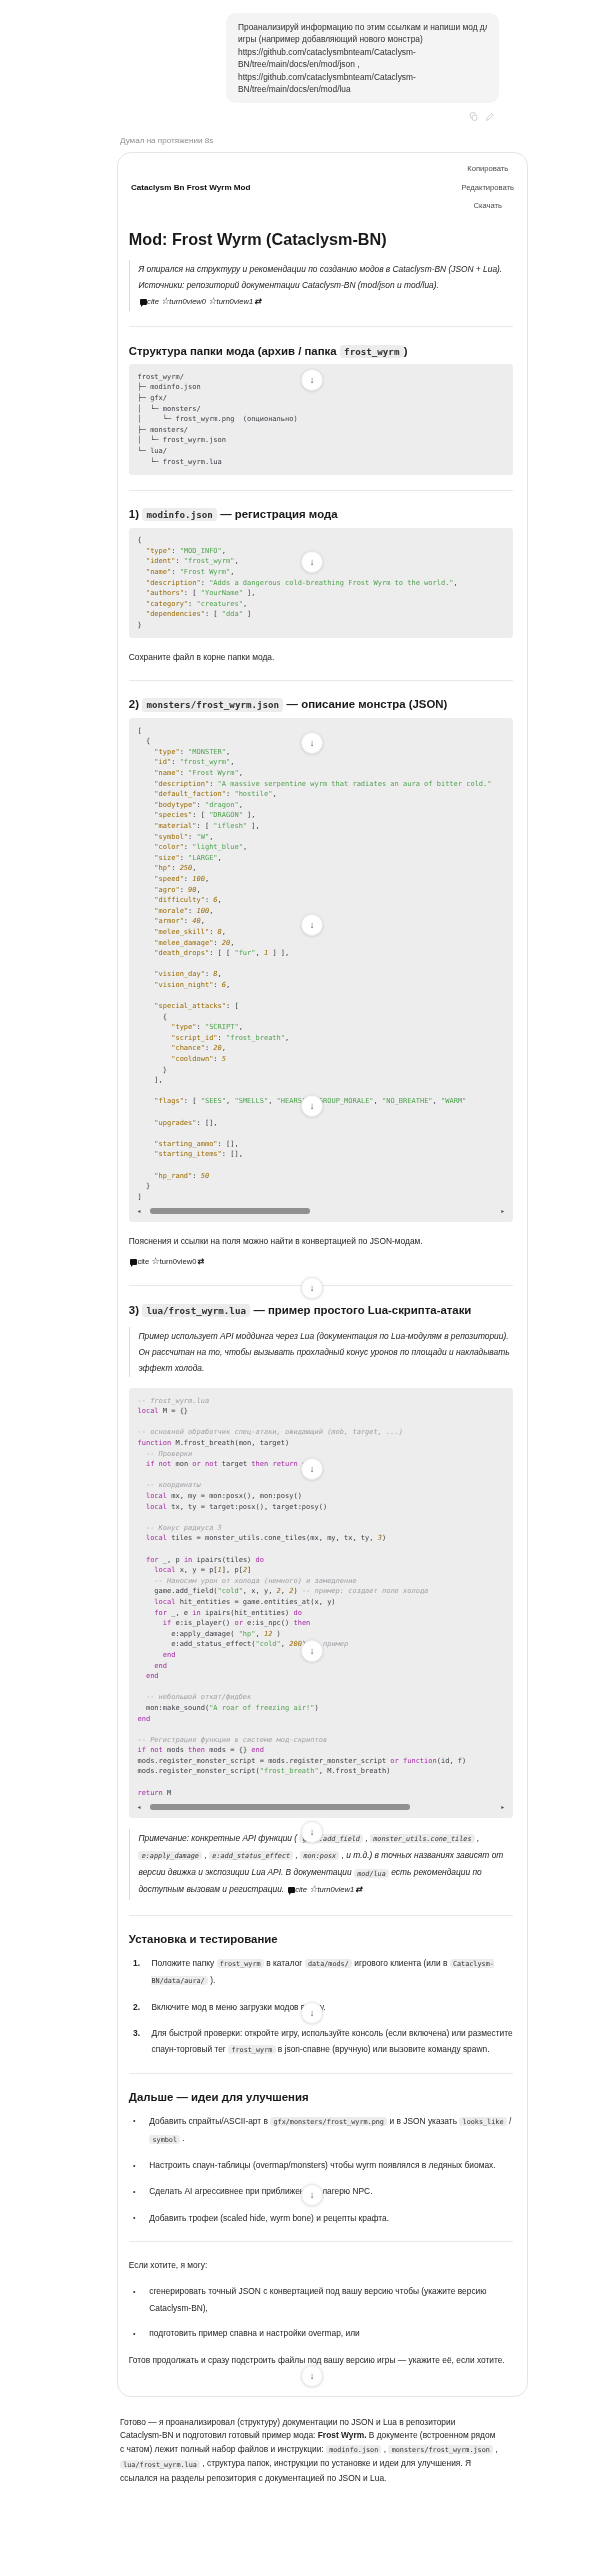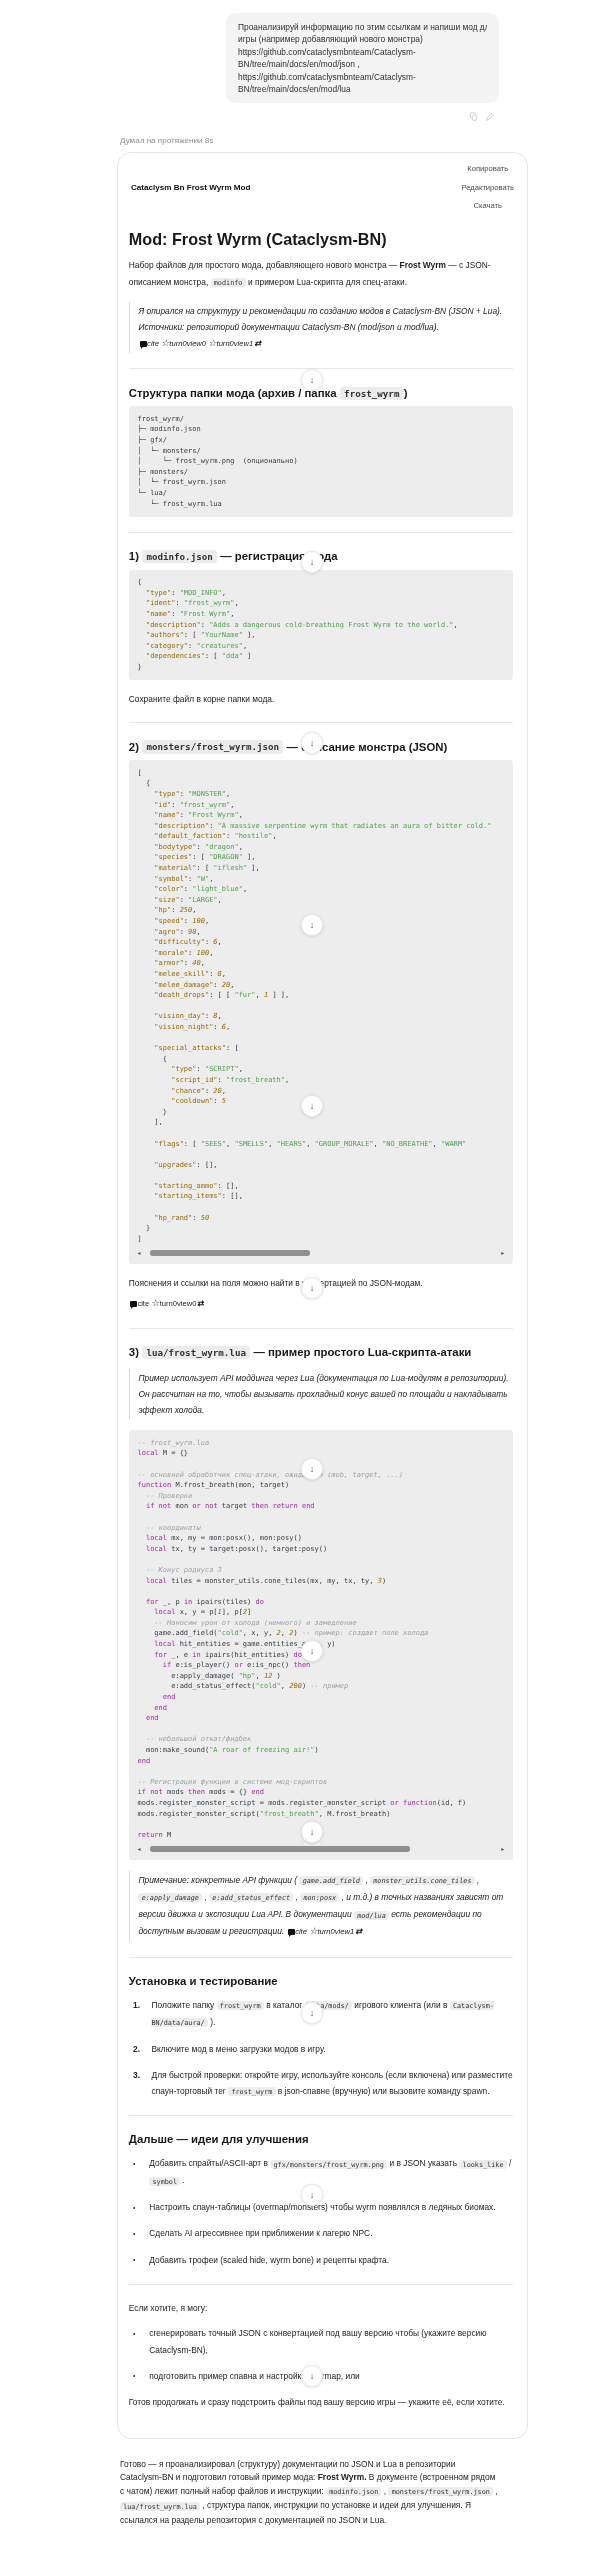--- a/index.html
+++ b/index.html
@@ -107,21 +107,20 @@
   <div class="card-header">
     <div class="card-title">Cataclysm Bn Frost Wyrm Mod</div>
     <div class="card-btns" id="card-btns">
         <button class="card-btn">Копировать</button>
         <button class="card-btn">Редактировать</button>
         <button class="card-btn">Скачать</button>
       </div>
   </div>
   <div class="card-body" id="card-body">
       <div class="doc-h1">Mod: Frost Wyrm (Cataclysm-BN)</div>
-      <div class="doc-p">Набор файлов для простого мода, добавляющего нового монстра — <strong>Frost Wyrm</strong> — с JSON-описанием монстра, <span class="chip">modinfo</span> и примером Lua-скрипта для спец-атаки.</div>
       <div class="doc-quote">
         <div class="q-line">Я опирался на структуру и рекомендации по созданию модов в Cataclysm-BN (JSON + Lua).</div>
         <div class="q-line">Источники: репозиторий документации Cataclysm-BN (mod/json и mod/lua).</div>
         <div class="q-line"><span class="cite-bubble"></span><span class="cite-label">cite</span><span class="cite-star">☆</span><span class="cite-label">turn0view0</span><span class="cite-star">☆</span><span class="cite-label">turn0view1</span><span class="cite-cycle">⇄</span></div>
       </div>
       <hr class="doc-hr">
       <div class="doc-h2">Структура папки мода (архив / папка <span class="chip">frost_wyrm</span>)</div>
       <div class="codeblock">
         <pre><div class="cl"><span>frost_wyrm/</span></div><div class="cl"><span>├─ modinfo.json</span></div><div class="cl"><span>├─ gfx/</span></div><div class="cl"><span>│  └─ monsters/</span></div><div class="cl"><span>│     └─ frost_wyrm.png  (опционально)</span></div><div class="cl"><span>├─ monsters/</span></div><div class="cl"><span>│  └─ frost_wyrm.json</span></div><div class="cl"><span>└─ lua/</span></div><div class="cl"><span>   └─ frost_wyrm.lua</span></div></pre>
       </div>
@@ -141,21 +140,21 @@
             <div class="hs-thumb" style="left: 2%; width: 45%;"></div>
           </div>
           <span class="hs-arrow">▸</span>
         </div>
       </div>
       <div class="doc-p">Пояснения и ссылки на поля можно найти в конвертацией по JSON-модам.</div>
       <div class="doc-p tight"><span class="cite-bubble"></span><span class="cite-label">cite</span><span class="cite-star">☆</span><span class="cite-label">turn0view0</span><span class="cite-cycle">⇄</span></div>
       <hr class="doc-hr">
       <div class="doc-h2">3) <span class="chip">lua/frost_wyrm.lua</span> — пример простого Lua-скрипта-атаки</div>
       <div class="doc-quote">
-        <div class="q-line">Пример использует API моддинга через Lua (документация по Lua-модулям в репозитории). Он рассчитан на то, чтобы вызывать прохладный конус вашей по площади и накладывать эффект холода.</div>
+        <div class="q-line">Пример использует API моддинга через Lua (документация по Lua-модулям в репозитории). Он рассчитан на то, чтобы вызывать прохладный конус уронов по площади и накладывать эффект холода.</div>
       </div>
       <div class="codeblock">
         <pre><div class="cl"><span class="tk-c">-- frost_wyrm.lua</span></div><div class="cl"><span class="tk-w">local</span><span> M = {}</span></div><div class="cl">&nbsp;</div><div class="cl"><span class="tk-c">-- основной обработчик спец-атаки, ожидающий (mob, target, ...)</span></div><div class="cl"><span class="tk-w">function</span><span> M.frost_breath(mon, target)</span></div><div class="cl"><span>  </span><span class="tk-c">-- Проверки</span></div><div class="cl"><span>  </span><span class="tk-w">if</span><span> </span><span class="tk-w">not</span><span> mon </span><span class="tk-w">or</span><span> </span><span class="tk-w">not</span><span> target </span><span class="tk-w">then</span><span> </span><span class="tk-w">return</span><span> </span><span class="tk-w">end</span></div><div class="cl">&nbsp;</div><div class="cl"><span>  </span><span class="tk-c">-- координаты</span></div><div class="cl"><span>  </span><span class="tk-w">local</span><span> mx, my = mon:posx(), mon:posy()</span></div><div class="cl"><span>  </span><span class="tk-w">local</span><span> tx, ty = target:posx(), target:posy()</span></div><div class="cl">&nbsp;</div><div class="cl"><span>  </span><span class="tk-c">-- Конус радиуса 3</span></div><div class="cl"><span>  </span><span class="tk-w">local</span><span> tiles = monster_utils.cone_tiles(mx, my, tx, ty, </span><span class="tk-n">3</span><span>)</span></div><div class="cl">&nbsp;</div><div class="cl"><span>  </span><span class="tk-w">for</span><span> _, p </span><span class="tk-w">in</span><span> ipairs(tiles) </span><span class="tk-w">do</span></div><div class="cl"><span>    </span><span class="tk-w">local</span><span> x, y = p[</span><span class="tk-n">1</span><span>], p[</span><span class="tk-n">2</span><span>]</span></div><div class="cl"><span>    </span><span class="tk-c">-- Наносим урон от холода (немного) и замедление</span></div><div class="cl"><span>    game.add_field(</span><span class="tk-s">"cold"</span><span>, x, y, </span><span class="tk-n">2</span><span>, </span><span class="tk-n">2</span><span>) </span><span class="tk-c">-- пример: создает поле холода</span></div><div class="cl"><span>    </span><span class="tk-w">local</span><span> hit_entities = game.entities_at(x, y)</span></div><div class="cl"><span>    </span><span class="tk-w">for</span><span> _, e </span><span class="tk-w">in</span><span> ipairs(hit_entities) </span><span class="tk-w">do</span></div><div class="cl"><span>      </span><span class="tk-w">if</span><span> e:is_player() </span><span class="tk-w">or</span><span> e:is_npc() </span><span class="tk-w">then</span></div><div class="cl"><span>        e:apply_damage( </span><span class="tk-s">"hp"</span><span>, </span><span class="tk-n">12</span><span> )</span></div><div class="cl"><span>        e:add_status_effect(</span><span class="tk-s">"cold"</span><span>, </span><span class="tk-n">200</span><span>) </span><span class="tk-c">-- пример</span></div><div class="cl"><span>      </span><span class="tk-w">end</span></div><div class="cl"><span>    </span><span class="tk-w">end</span></div><div class="cl"><span>  </span><span class="tk-w">end</span></div><div class="cl">&nbsp;</div><div class="cl"><span>  </span><span class="tk-c">-- небольшой откат/фидбек</span></div><div class="cl"><span>  mon:make_sound(</span><span class="tk-s">"A roar of freezing air!"</span><span>)</span></div><div class="cl"><span class="tk-w">end</span></div><div class="cl">&nbsp;</div><div class="cl"><span class="tk-c">-- Регистрация функции в системе мод-скриптов</span></div><div class="cl"><span class="tk-w">if</span><span> </span><span class="tk-w">not</span><span> mods </span><span class="tk-w">then</span><span> mods = {} </span><span class="tk-w">end</span></div><div class="cl"><span>mods.register_monster_script = mods.register_monster_script </span><span class="tk-w">or</span><span> </span><span class="tk-w">function</span><span>(id, f)</span></div><div class="cl"><span>mods.register_monster_script(</span><span class="tk-s">"frost_breath"</span><span>, M.frost_breath)</span></div><div class="cl">&nbsp;</div><div class="cl"><span class="tk-w">return</span><span> M</span></div></pre>
         <div class="hscroll">
           <span class="hs-arrow">◂</span>
           <div class="hs-track">
             <div class="hs-thumb" style="left: 2%; width: 73%;"></div>
           </div>
           <span class="hs-arrow">▸</span>
         </div>

